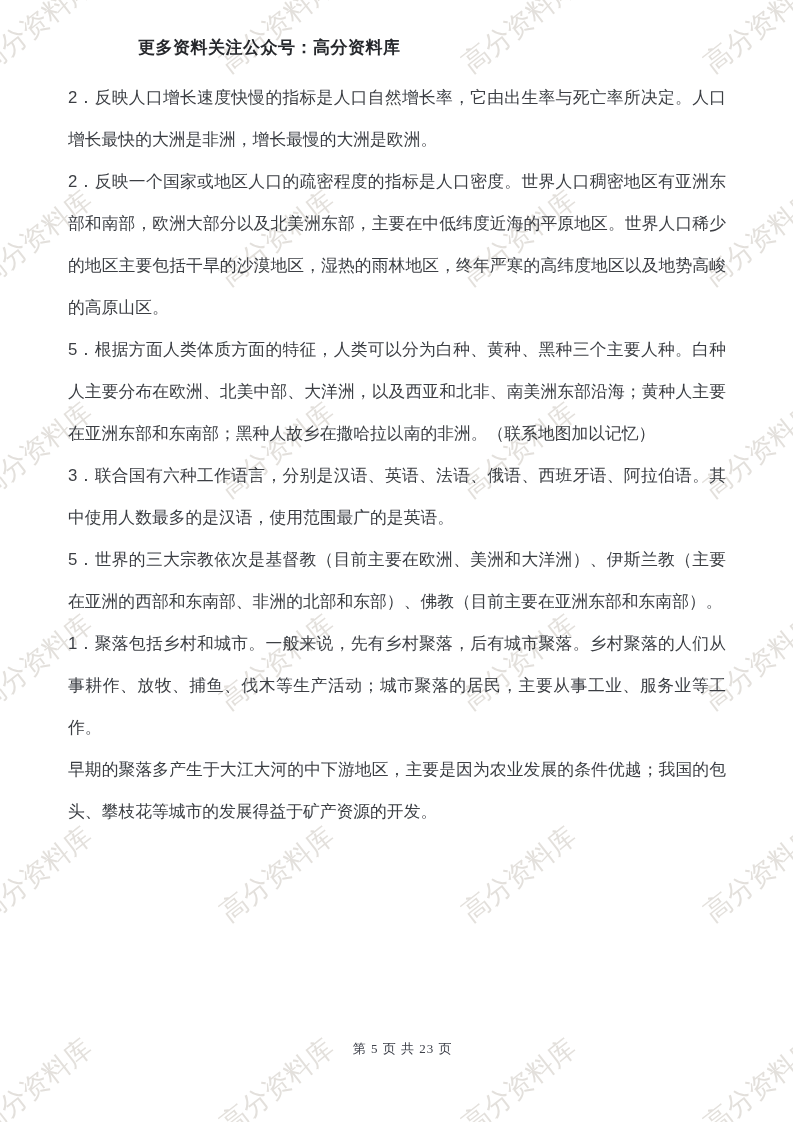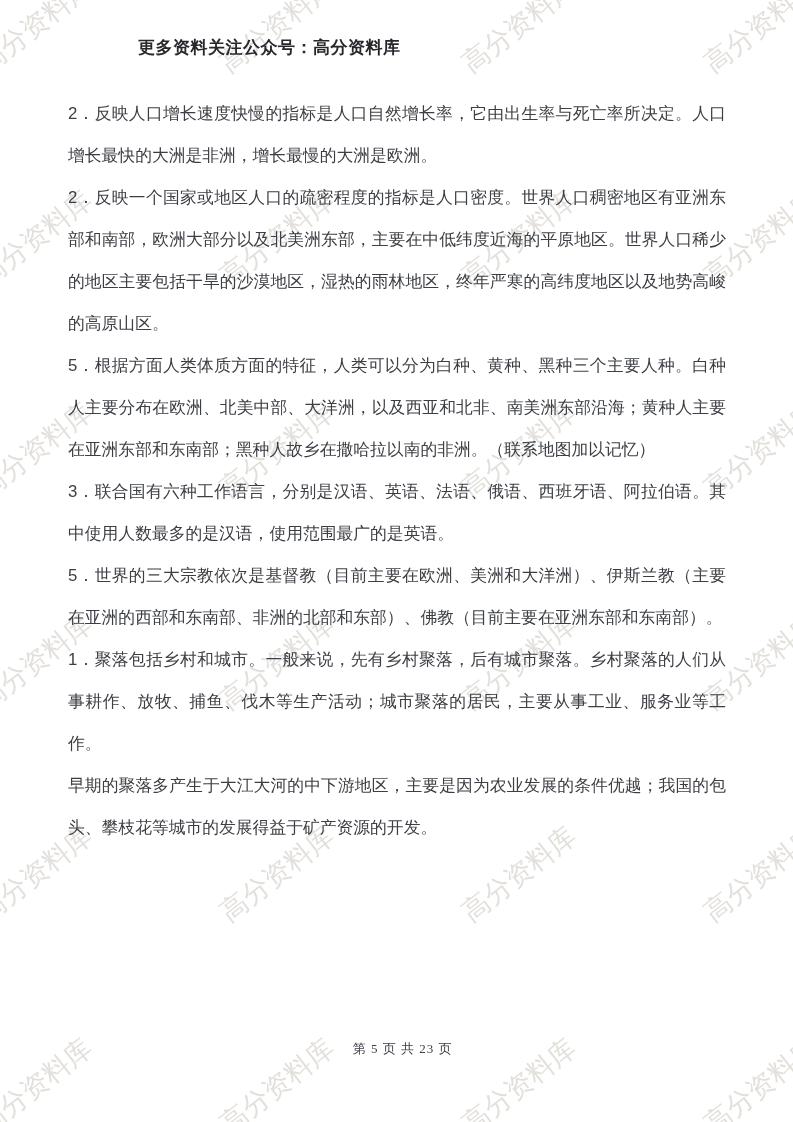--- a/index.html
+++ b/index.html
@@ -39,21 +39,21 @@
     z-index: 1;
     font-size: 17px;
     font-weight: bold;
     letter-spacing: 0.5px;
     color: #26282c;
     margin-left: 16px;
   }
   .doc-body {
     position: absolute;
     left: 68px;
-    top: 93px;
+    top: 77px;
     width: 658px;
     z-index: 1;
     font-size: 16.8px;
     line-height: 42px;
     color: #3b3e43;
     text-align: justify;
   }
   .doc-body p {
     margin: 0;
     padding: 0;

